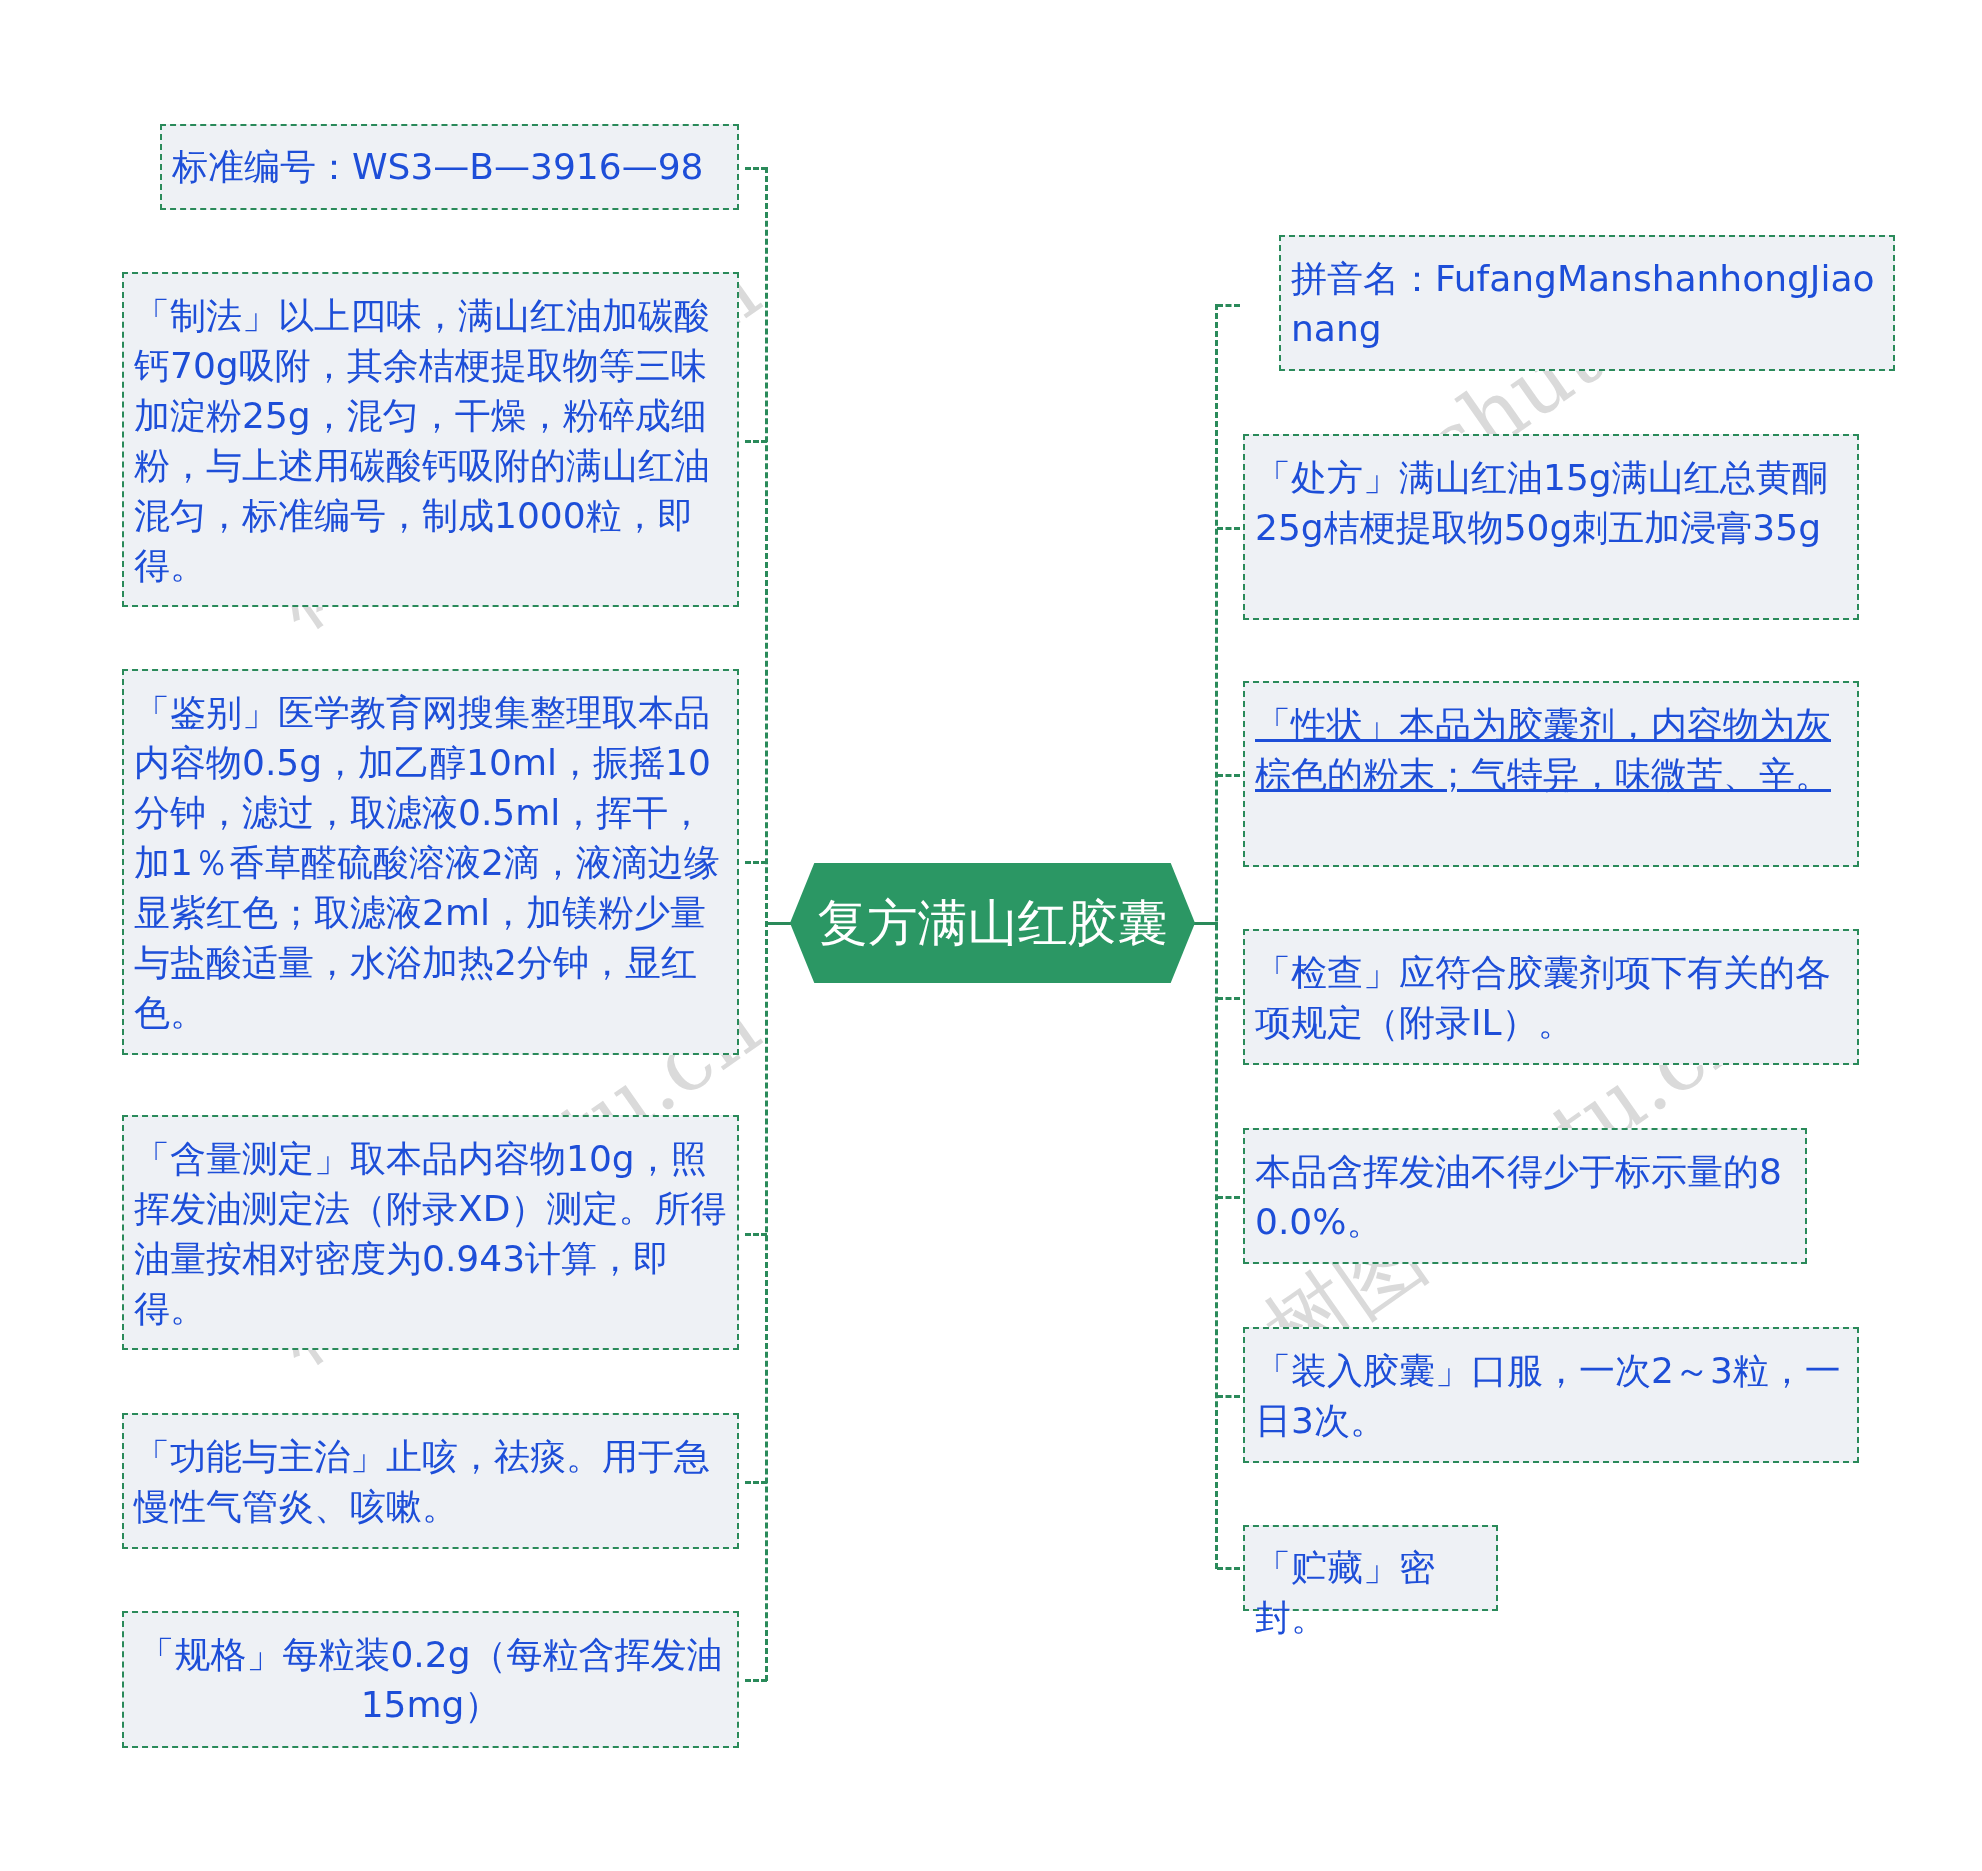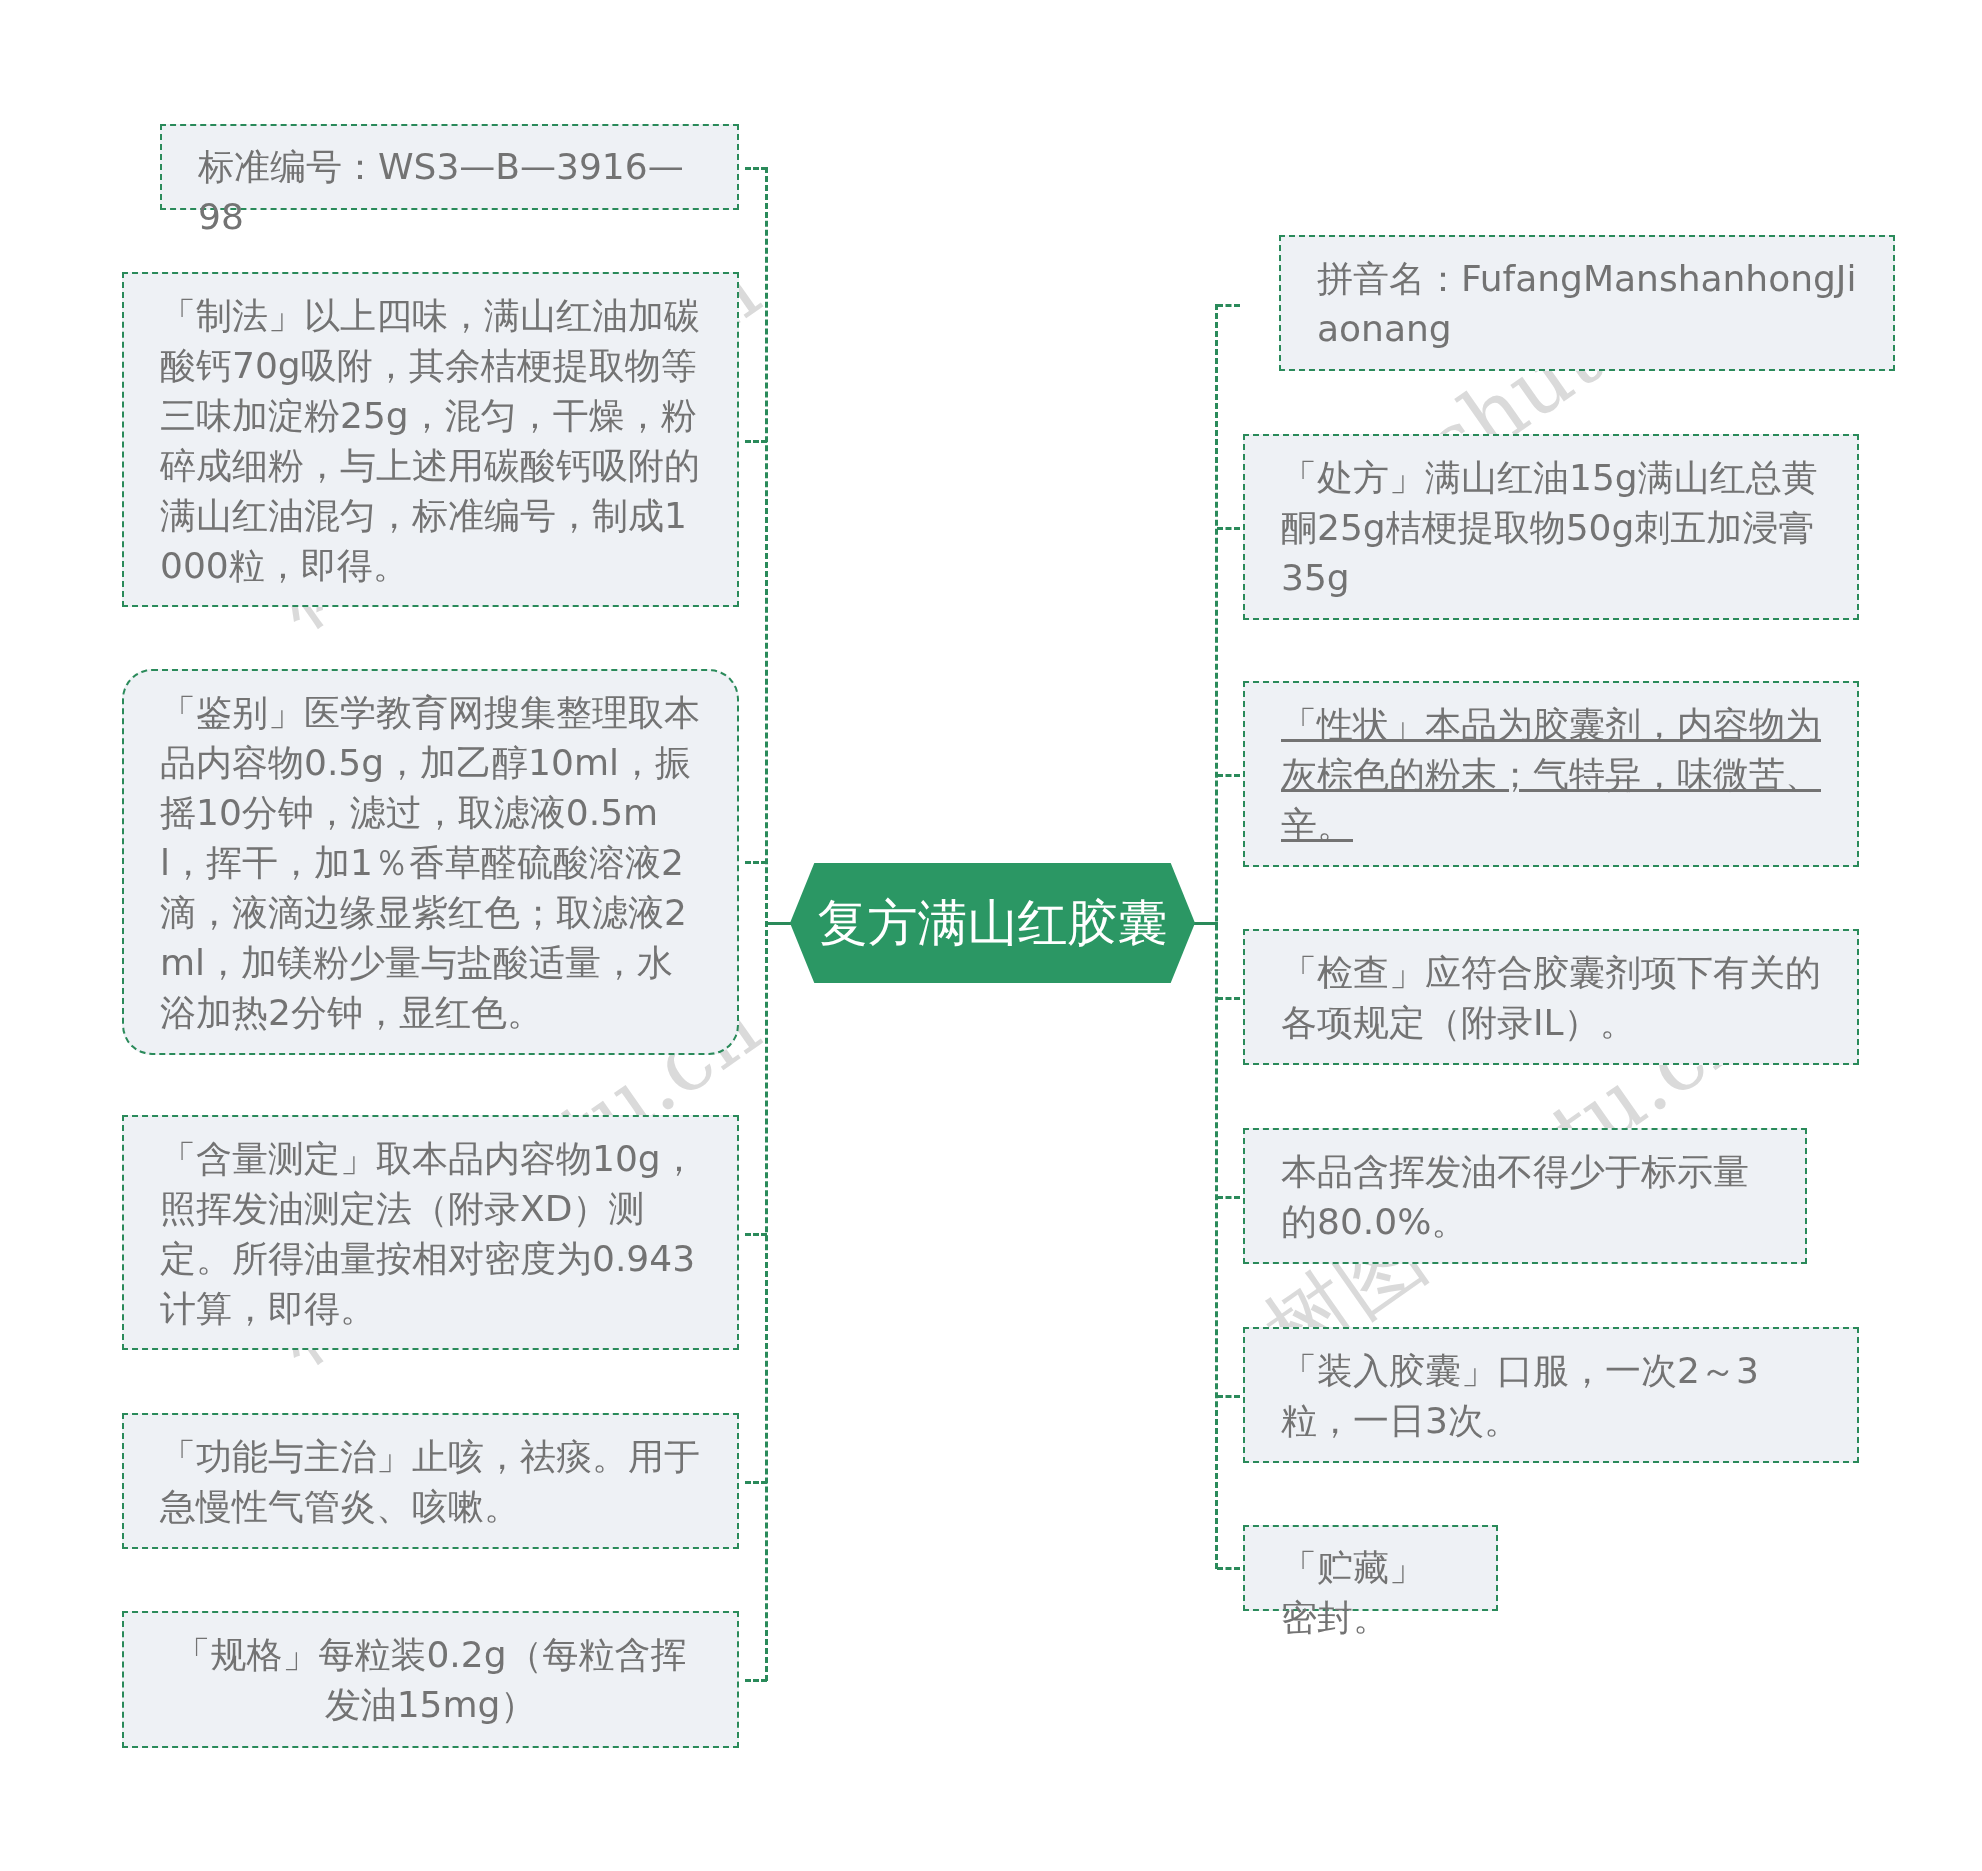--- a/index.html
+++ b/index.html
@@ -1,20 +1,20 @@
 <!DOCTYPE html>
 <html style="font-size:12.4px"><head>
 <meta charset="utf-8">
 <style>
   html, body { margin:0; padding:0; }
   body { width:1983px; height:1871px; background:#ffffff; position:relative; overflow:hidden;
          font-family:"DejaVu Sans","Liberation Sans",sans-serif; }
   .node { position:absolute; box-sizing:border-box; background:#eef1f5;
-          border:2.3px dashed #2a8a5a; color:#737373; font-size:36px; line-height:50px;
-          padding:17px 36px; word-break:break-all; }
+          border:2.3px dashed #2a8a5a; color:#1d4ed8; font-size:36px; line-height:50px;
+          padding:17px 10px; word-break:break-all; }
   .node.single { padding-top:17px; }
   .root { position:absolute; left:790px; top:863px; width:405px; height:120px;
           background:#2b9764; clip-path:polygon(6% 0,94% 0,100% 50%,94% 100%,6% 100%,0 50%);
           color:#ffffff; font-size:50px; display:flex; align-items:center; justify-content:center; }
   .vline { position:absolute; width:0; border-left:3.1px dashed #2a8a5a; }
   .hline { position:absolute; height:0; border-top:3.1px dashed #2a8a5a; }
   .solid { position:absolute; height:3.1px; background:#2a8a5a; }
   .wm { position:absolute; color:rgba(150,150,150,0.35); font-family:"DejaVu Serif",serif;
         font-size:85px; transform:rotate(-35deg); white-space:nowrap; pointer-events:none; }
 </style>
@@ -48,21 +48,21 @@
 <div class="root">
   <span>复方满山红胶囊</span>
 </div>
 
 <div class="node single" style="left:160px;top:124px;width:579px;height:86px;padding-top:15.5px;">
   <span>标准编号：WS3—B—3916—98</span>
 </div>
 <div class="node" style="left:122px;top:272px;width:617px;height:335px;">
   <span>「制法」以上四味，满山红油加碳酸钙70g吸附，其余桔梗提取物等三味加淀粉25g，混匀，干燥，粉碎成细粉，与上述用碳酸钙吸附的满山红油混匀，标准编号，制成1000粒，即得。</span>
 </div>
-<div class="node" style="left:122px;top:669px;width:617px;height:386px;border-radius:30px;">
+<div class="node" style="left:122px;top:669px;width:617px;height:386px;">
   <span>「鉴别」医学教育网搜集整理取本品内容物0.5g，加乙醇10ml，振摇10分钟，滤过，取滤液0.5ml，挥干，加1％香草醛硫酸溶液2滴，液滴边缘显紫红色；取滤液2ml，加镁粉少量与盐酸适量，水浴加热2分钟，显红色。</span>
 </div>
 <div class="node" style="left:122px;top:1115px;width:617px;height:235px;">
   <span>「含量测定」取本品内容物10g，照挥发油测定法（附录ⅩD）测定。所得油量按相对密度为0.943计算，即得。</span>
 </div>
 <div class="node" style="left:122px;top:1413px;width:617px;height:136px;">
   <span>「功能与主治」止咳，祛痰。用于急慢性气管炎、咳嗽。</span>
 </div>
 <div class="node" style="left:122px;top:1611px;width:617px;height:137px;text-align:center;">
   <span>「规格」每粒装0.2g（每粒含挥发油15mg）</span>

